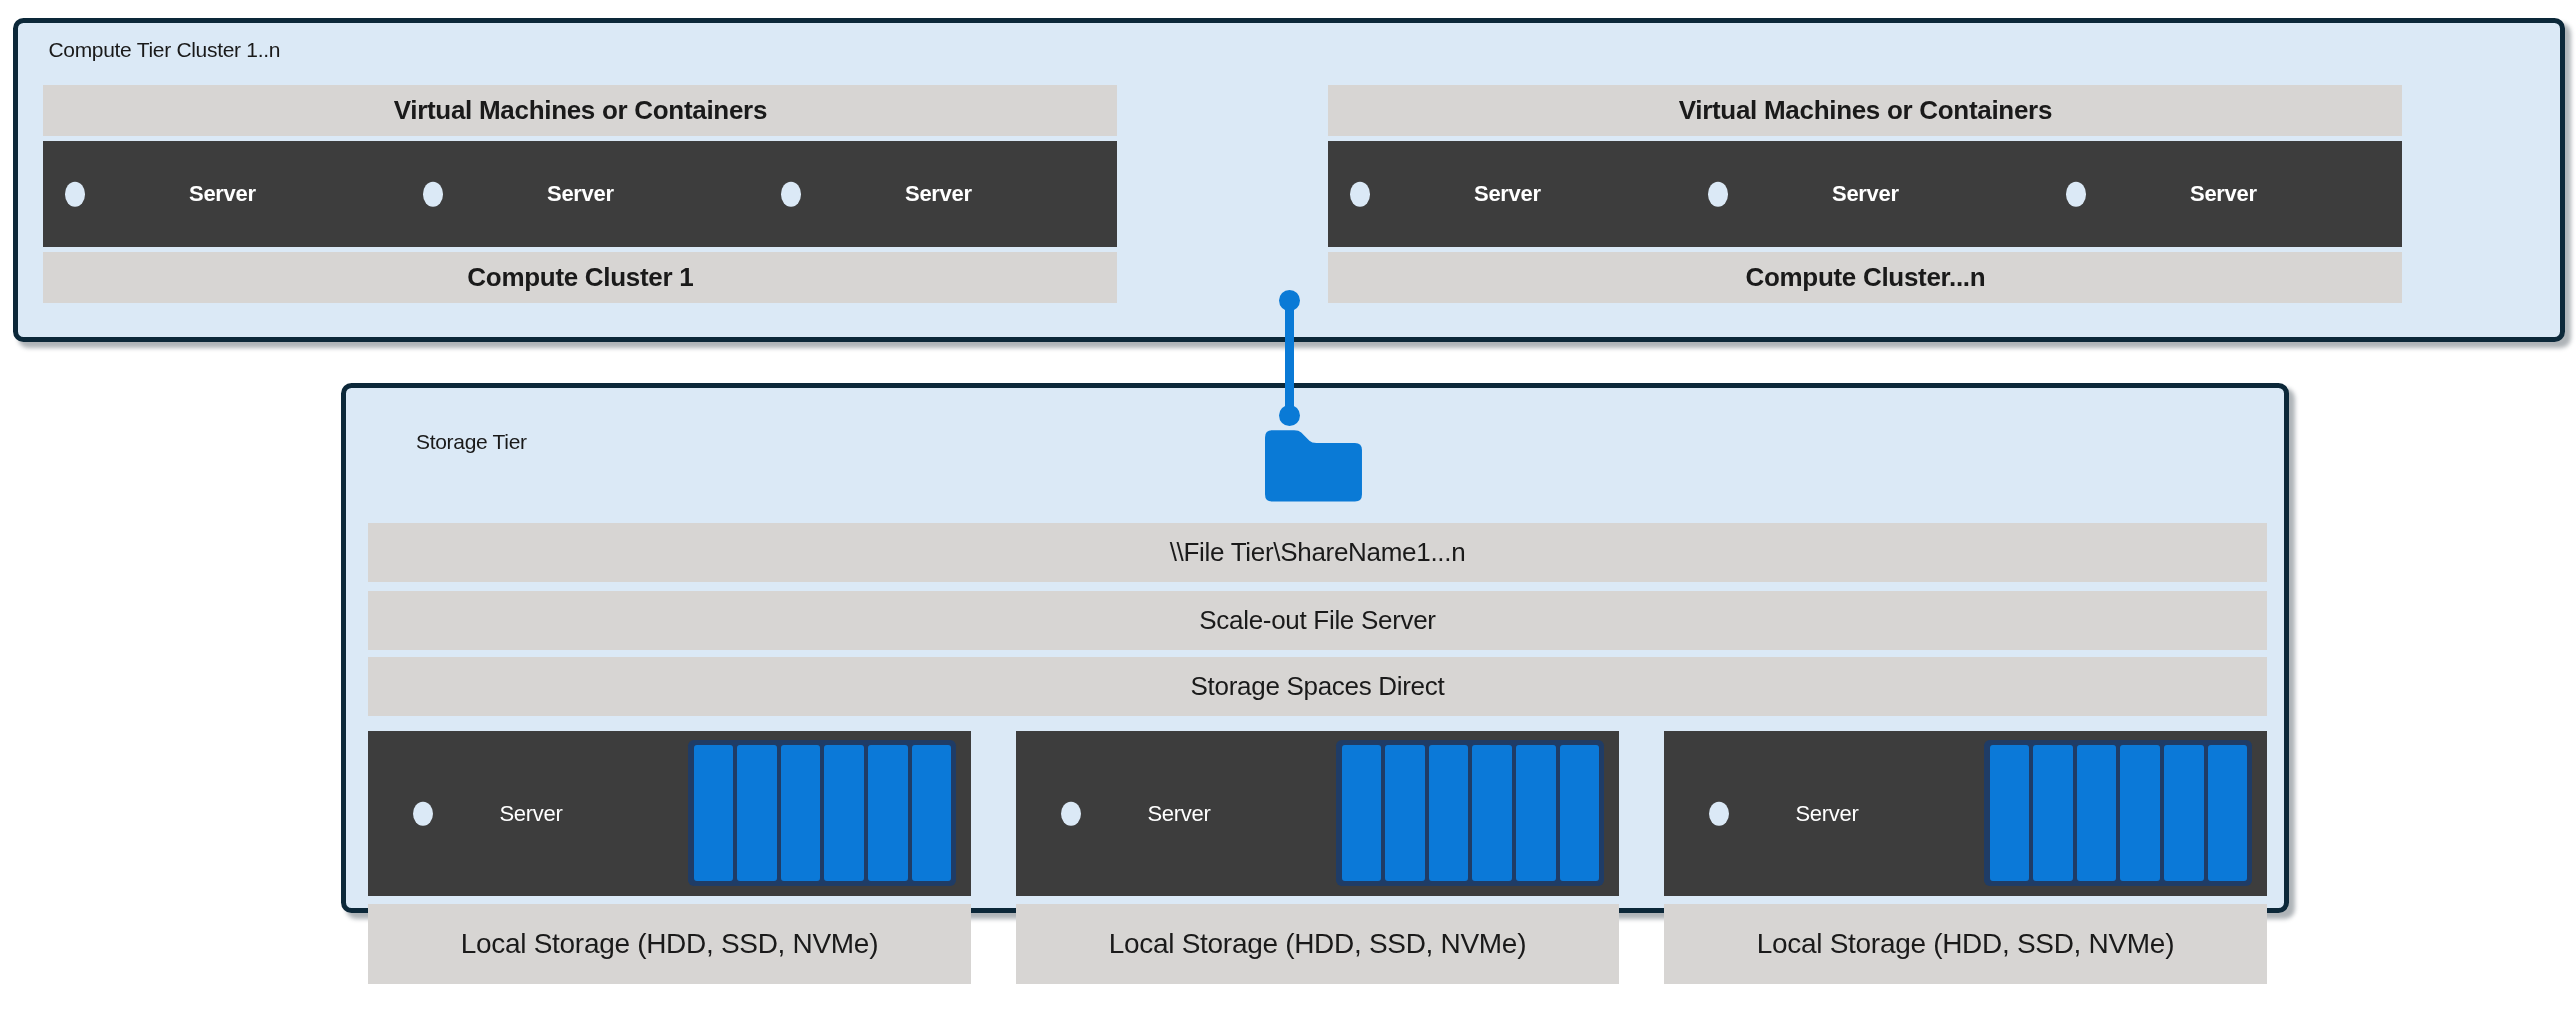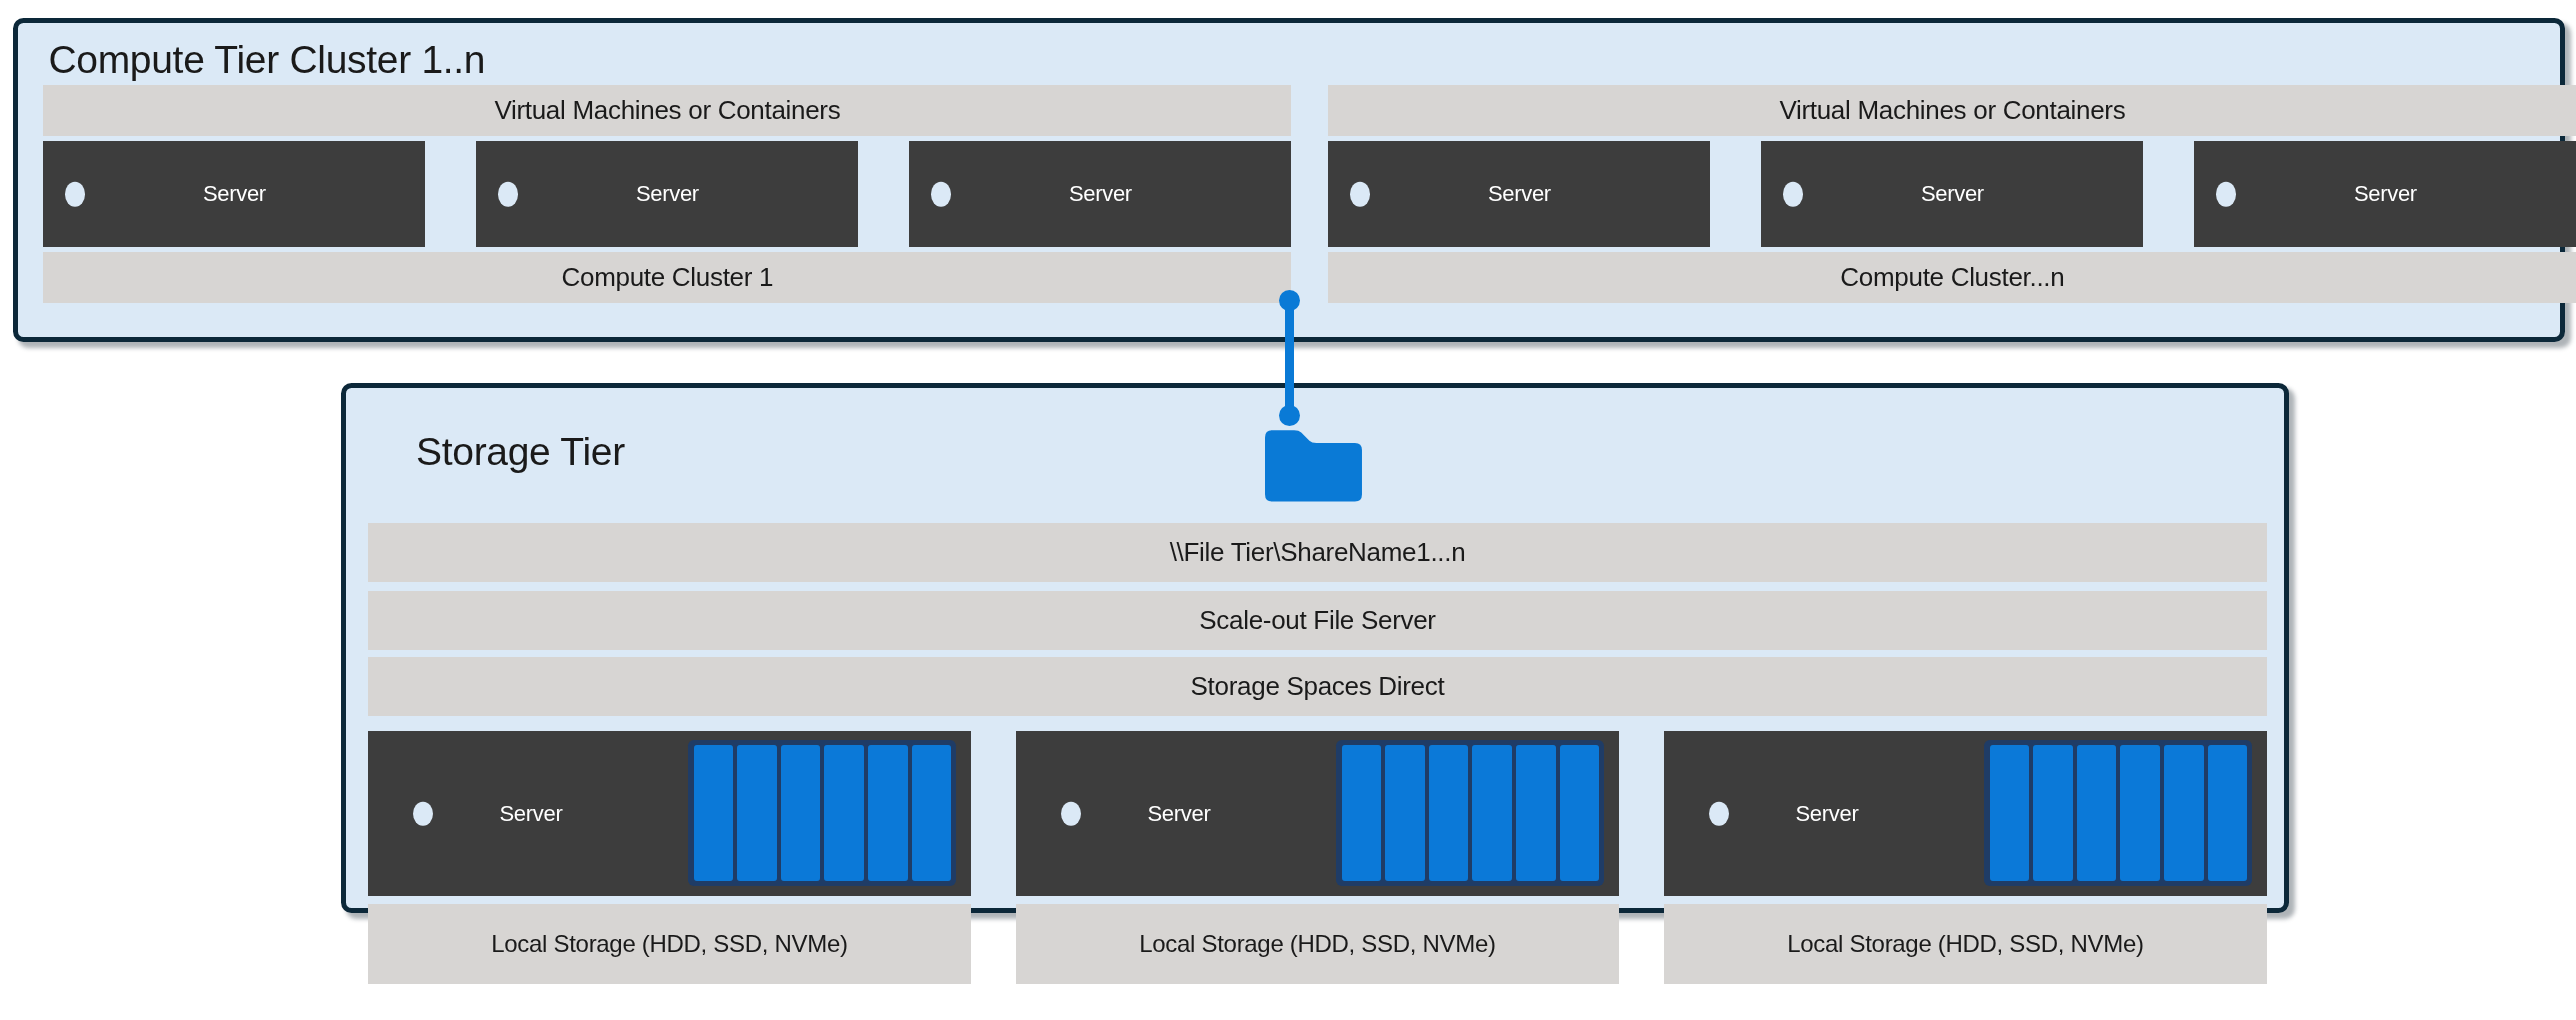--- a/index.html
+++ b/index.html
@@ -19,25 +19,25 @@
   html,body{width:2576px;height:1020px;background:var(--background);
     font-family:"Liberation Sans",sans-serif;color:var(--label-text);
     position:relative;overflow:hidden;letter-spacing:-0.3px;}
 
   .tier{position:absolute;background:var(--tier-fill);
     border:5.8px solid var(--tier-border);border-radius:10.5px;
     box-shadow:5.2px 5.8px 4.1px rgba(25,40,52,0.35);}
   .tier-compute{left:13.4px;top:18px;width:2552px;height:324px;}
   .tier-storage{left:316px;top:383px;width:1948px;height:530px;margin-left:25px;}
 
-  .tier-title{position:absolute;font-size:39px;line-height:1.15;color:var(--label-text);white-space:nowrap;}
+  .tier-title{position:absolute;font-size:21px;line-height:1.15;color:var(--label-text);white-space:nowrap;}
   .tier-compute .tier-title{left:30px;top:15px;}
   .tier-storage .tier-title{left:70px;top:42px;}
 
-  .cluster{position:absolute;top:62px;width:1248px;height:217px;}
+  .cluster{position:absolute;top:62px;width:1074px;height:217px;font-weight:bold;}
   .cluster-left{left:25px;}
   .cluster-right{left:1310px;}
 
   .bar{position:absolute;left:0;width:100%;background:var(--bar-fill);
     display:flex;align-items:center;justify-content:center;
     font-size:26px;white-space:nowrap;}
   .bar-vm{top:0;height:51px;}
   .bar-cluster{top:167px;height:51px;}
 
   .server-row{position:absolute;top:56px;left:0;width:100%;height:106px;
@@ -69,21 +69,21 @@
   .node-box .dot{left:45px;}
   .node-box .server-label{position:absolute;left:0;top:50%;transform:translateY(-50%);
     width:326px;text-align:center;}
   .disks{position:absolute;right:14.6px;top:9.3px;height:146px;width:268px;
     background:var(--disk-frame);border-radius:5.8px;padding:5.2px;
     display:flex;gap:4.1px;}
   .disk{flex:1;background:var(--disk-fill);border-radius:2.9px;}
 
   .local-row{position:absolute;left:22px;top:516px;width:1899px;height:80px;
     display:flex;justify-content:space-between;}
-  .local-row .bar{position:static;width:603px;height:100%;font-size:24px;}
+  .local-row .bar{position:static;width:603px;height:100%;font-size:28px;}
 </style>
 </head>
 <body>
 
 <div class="tier tier-compute">
   <div class="tier-title">Compute Tier Cluster 1..n</div>
 
   <div class="cluster cluster-left">
     <div class="bar bar-vm">Virtual Machines or Containers</div>
     <div class="server-row">

